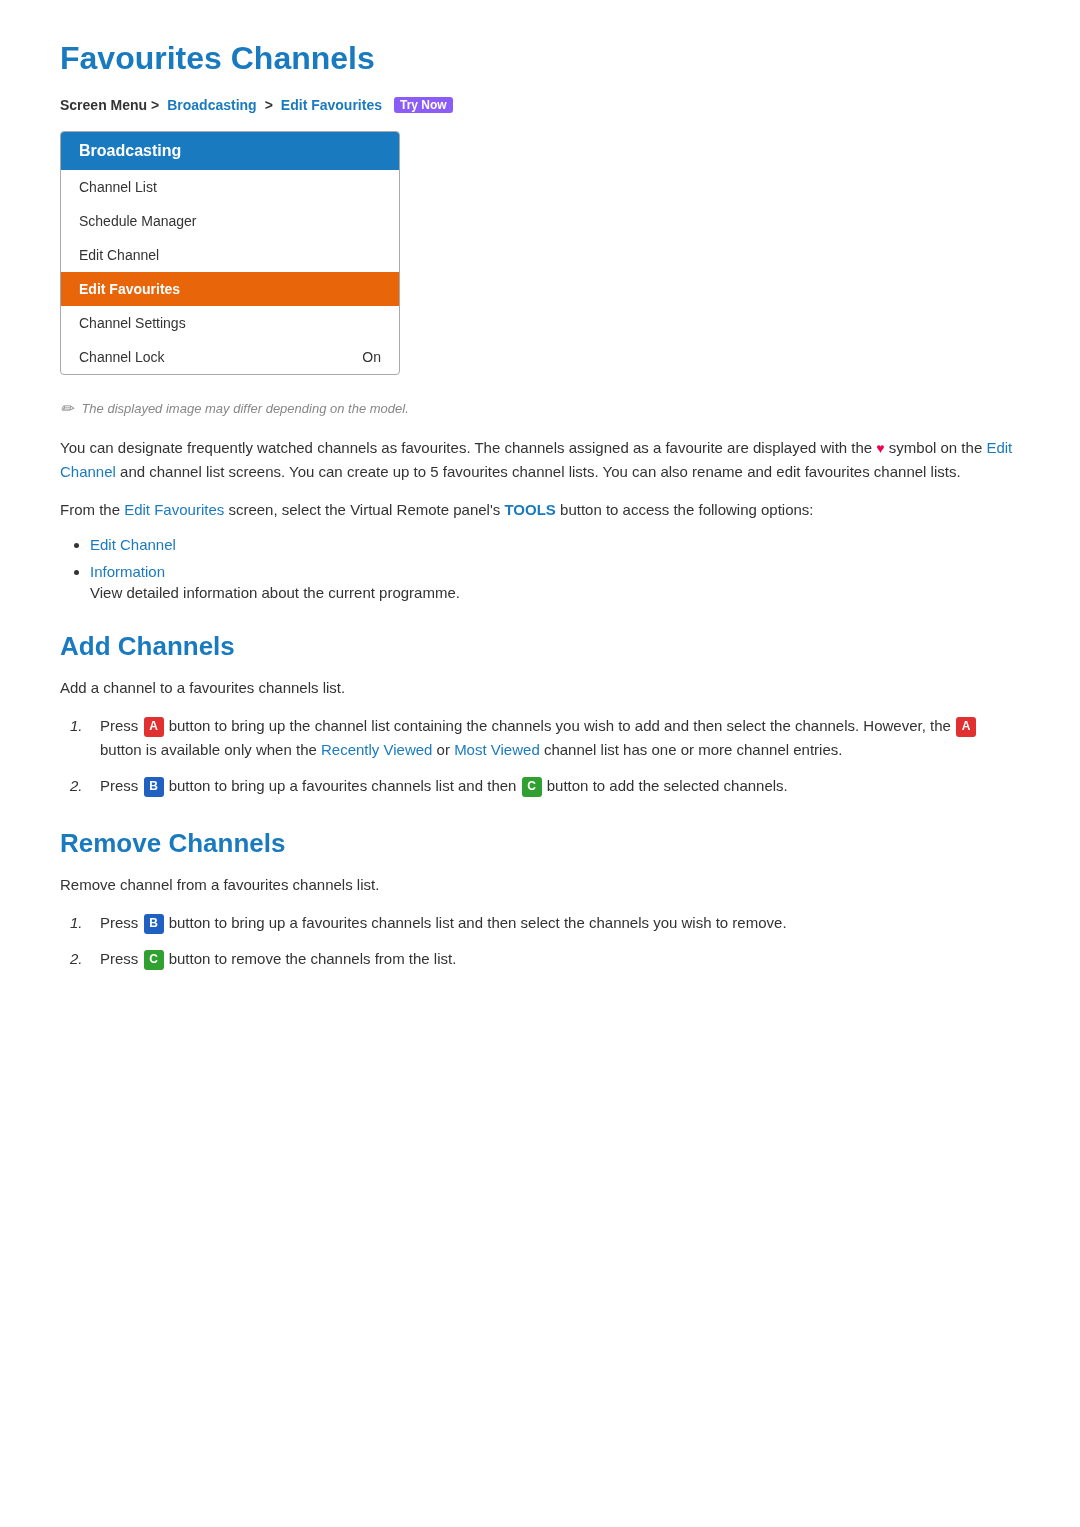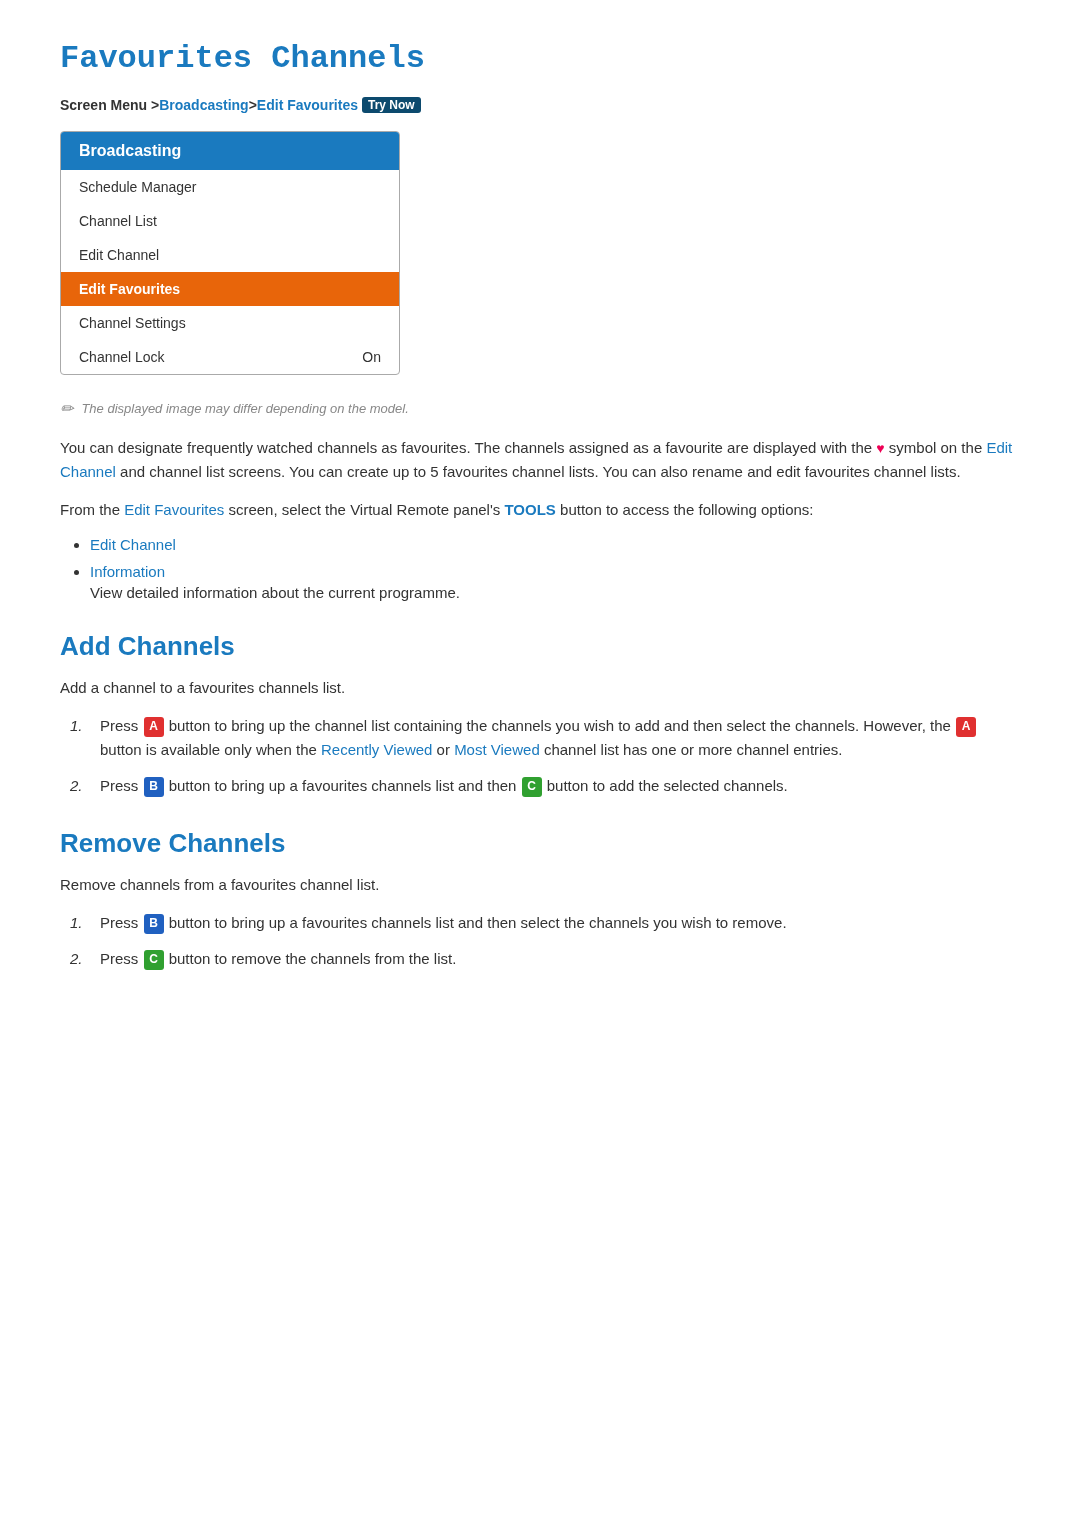--- a/index.html
+++ b/index.html
@@ -10,39 +10,38 @@
       background: #fff;
       padding: 40px 60px;
       max-width: 1080px;
     }
 
     h1.page-title {
       font-size: 32px;
       font-weight: bold;
       color: #1a7abf;
       margin-bottom: 20px;
-      font-family: Liberation Mono, monospace;
     }
 
     .breadcrumb {
       font-size: 14px;
       font-weight: bold;
       color: #333;
       margin-bottom: 18px;
       display: flex;
       align-items: center;
-      gap: 0;
+      gap: 8px;
     }
     .breadcrumb a, .breadcrumb .link {
       color: #1a7abf;
       text-decoration: none;
     }
     .try-now-badge {
       display: inline-block;
-      background: #0c4a6e;
+      background: #8b5cf6;
       color: #fff;
       font-size: 12px;
       font-weight: bold;
       border-radius: 3px;
       padding: 1px 6px;
       margin-left: 4px;
       vertical-align: middle;
       text-align: right;
     }
 
@@ -187,22 +186,22 @@
 <div class="breadcrumb">
   <span>Screen Menu &gt; </span>
   <a class="link">Broadcasting</a>
   <span> &gt; </span>
   <a class="link">Edit Favourites</a>
   <span class="try-now-badge">Try Now</span>
 </div>
 
 <div class="menu-box">
   <div class="menu-header">Broadcasting</div>
+  <div class="menu-item">Channel List</div>
   <div class="menu-item">Schedule Manager</div>
-  <div class="menu-item">Channel List</div>
   <div class="menu-item">Edit Channel</div>
   <div class="menu-item active">Edit Favourites</div>
   <div class="menu-item">Channel Settings</div>
   <div class="menu-item menu-item-row">
     <span>Channel Lock</span>
     <span class="value">On</span>
   </div>
 </div>
 
 <div class="note-line">
@@ -239,21 +238,21 @@
   </li>
   <li>
     <span class="num">2.</span>
     <span>
       Press <span class="btn-badge btn-b">B</span> button to bring up a favourites channels list and then <span class="btn-badge btn-c">C</span> button to add the selected channels.
     </span>
   </li>
 </ol>
 
 <h2 class="section-title">Remove Channels</h2>
-<p class="body-text">Remove channels from a favourites channel list.</p>
+<p class="body-text">Remove channel from a favourites channels list.</p>
 <ol class="numbered-list">
   <li>
     <span class="num">1.</span>
     <span>
       Press <span class="btn-badge btn-b">B</span> button to bring up a favourites channels list and then select the channels you wish to remove.
     </span>
   </li>
   <li>
     <span class="num">2.</span>
     <span>

